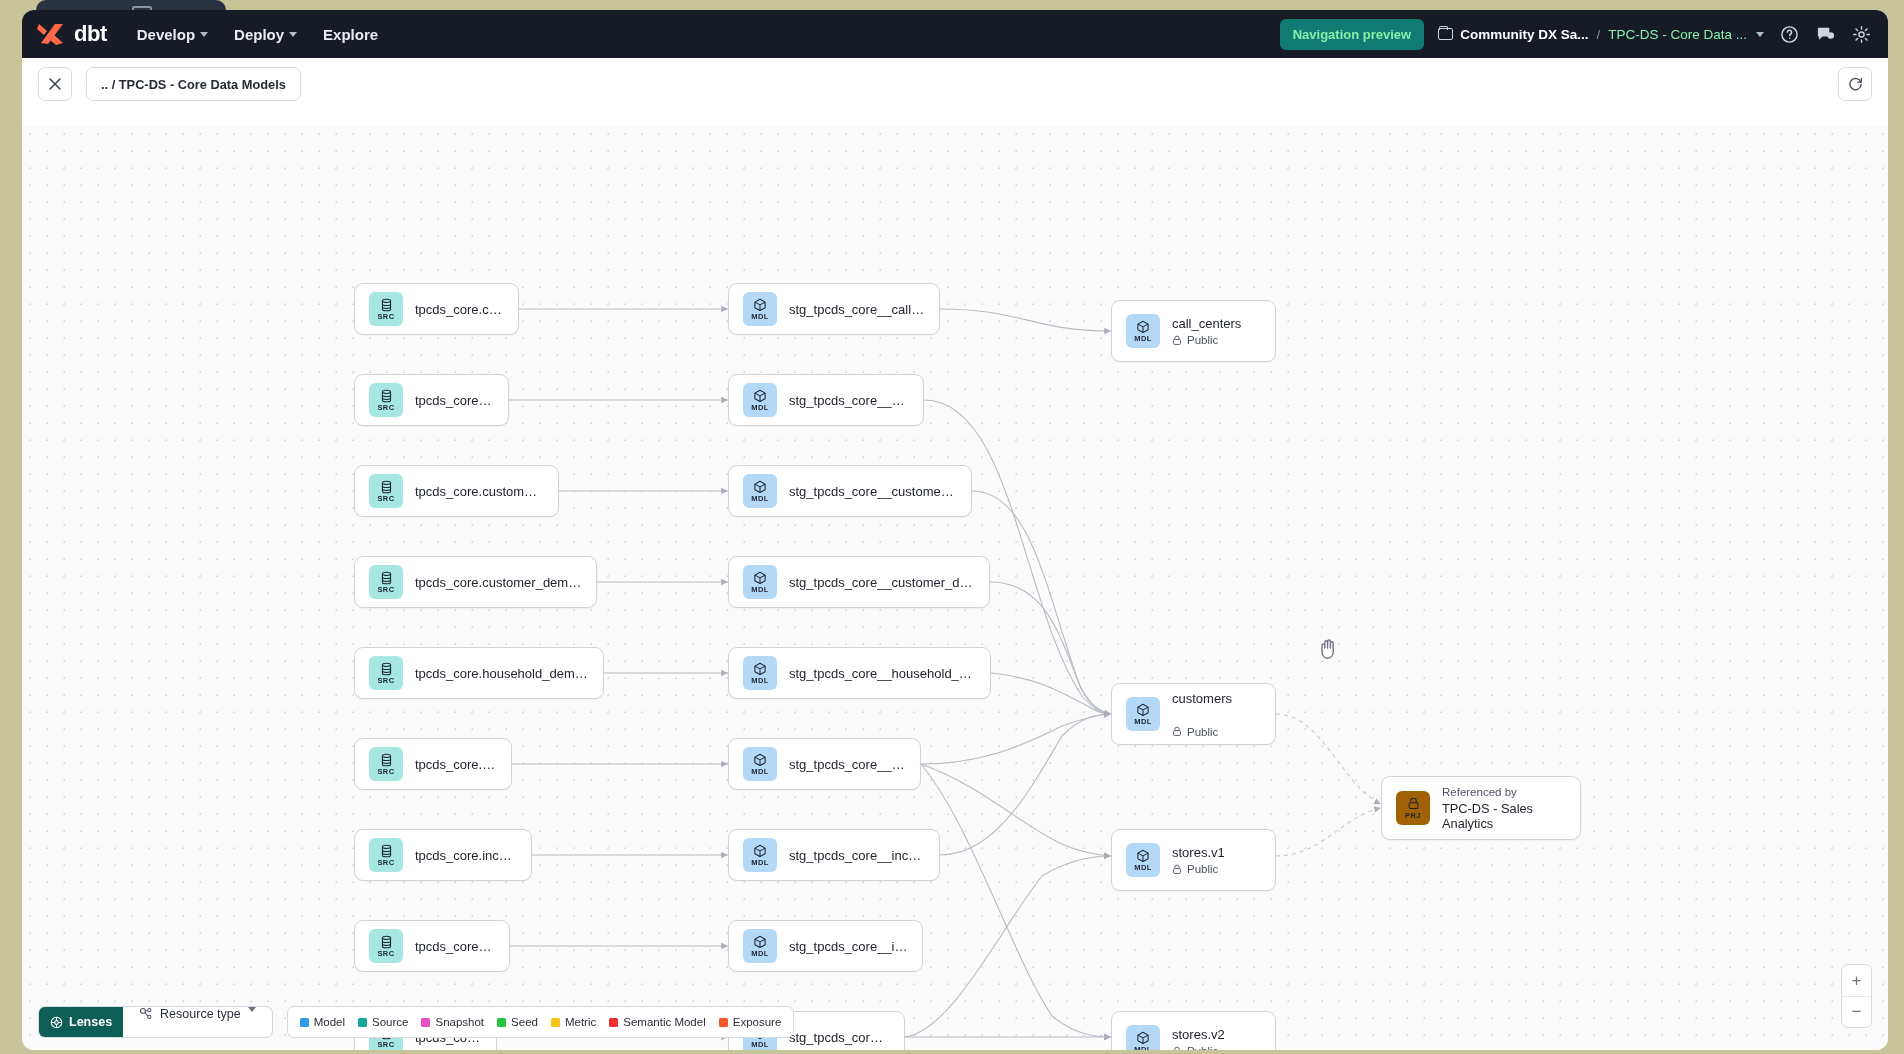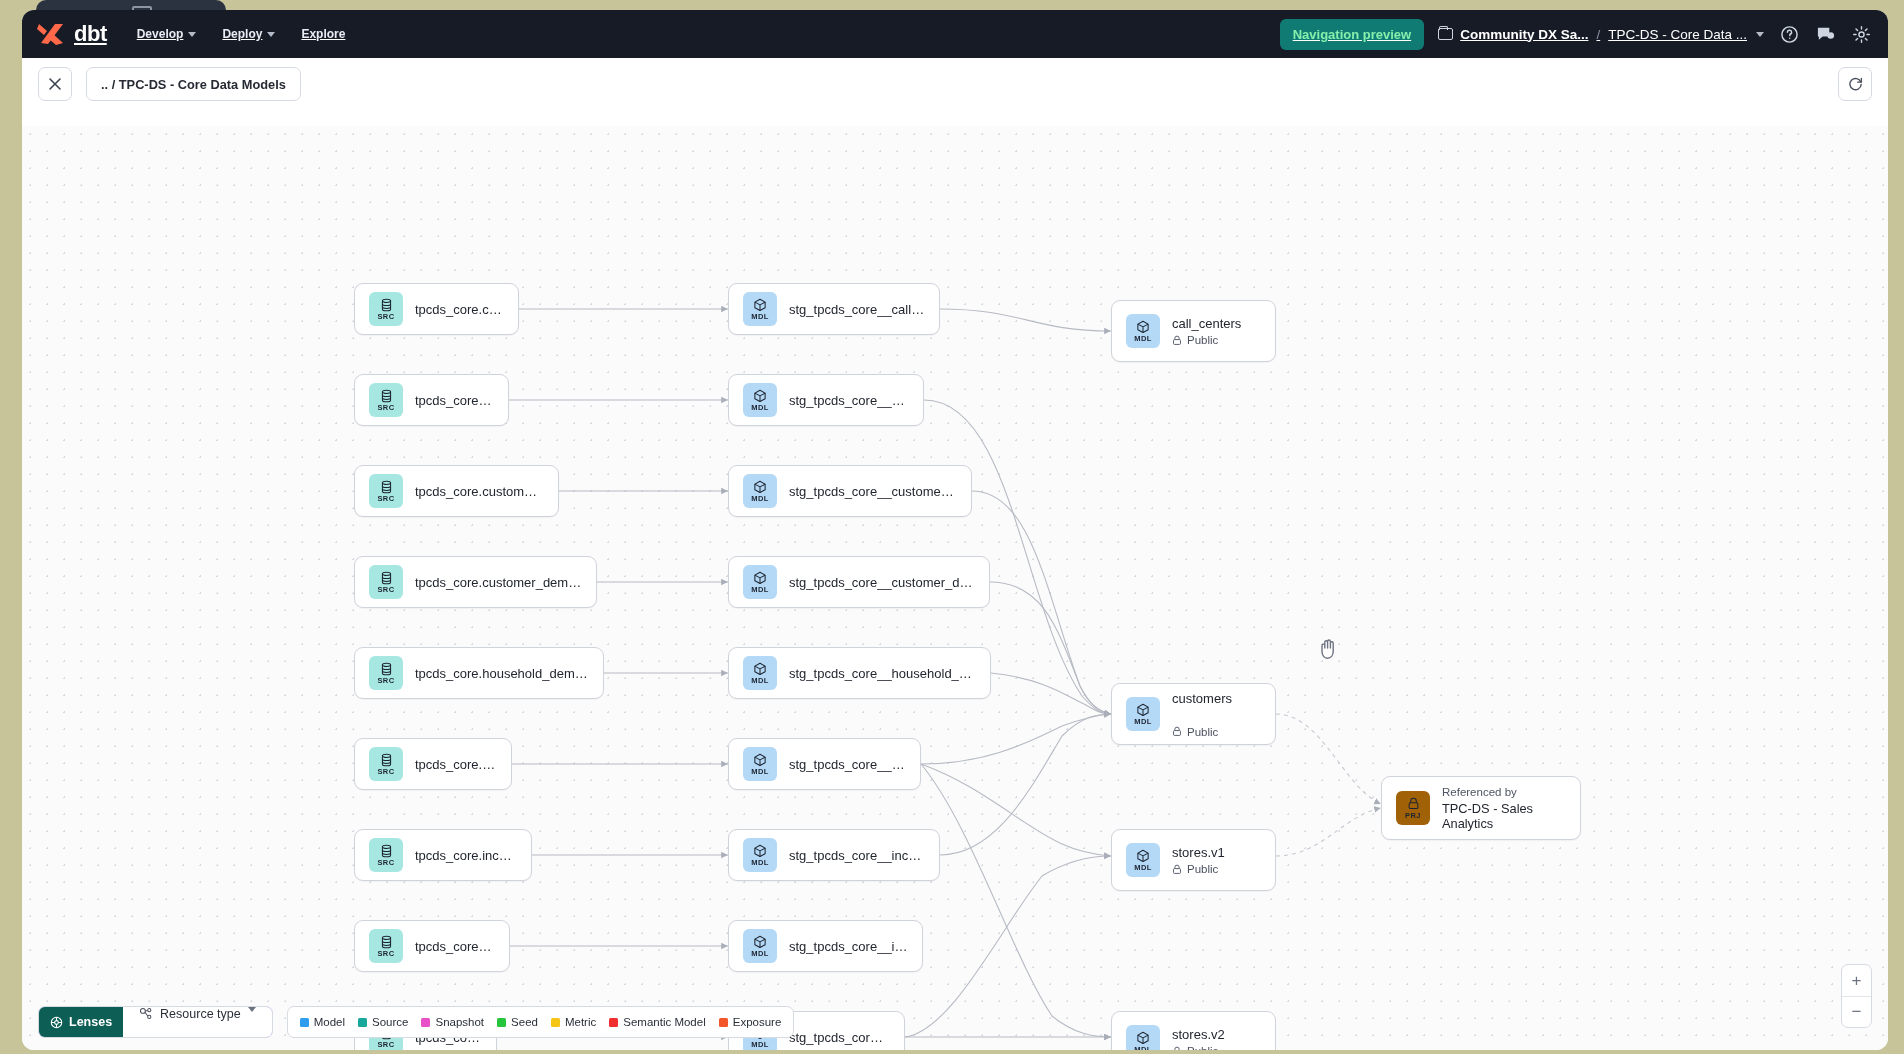--- a/index.html
+++ b/index.html
@@ -33,45 +33,44 @@
     overflow: hidden;
   }
   
   .topnav {
     position: relative;
     height: 48px; width: 100%;
     background: #161b26;
     display: flex; align-items: center;
     padding: 0 16px 0 14px;
     color: #ffffff;
-    text-decoration: underline;
   }
   .brand { display: flex; align-items: center; gap: 8px; margin-right: 30px; }
   .brand-mark { width: 30px; height: 26px; position: relative; }
   .brand-text { font-size: 22px; font-weight: 700; letter-spacing: -0.5px; color: #fff; }
   .nav-links { display: flex; align-items: center; gap: 26px; }
   .nav-link {
-    font-size: 12px; font-weight: 600; color: #e9ecf2;
+    font-size: 15px; font-weight: 600; color: #e9ecf2;
     display: flex; align-items: center; gap: 5px; cursor: pointer;
   }
   .caret { width: 0; height: 0; border-left: 4px solid transparent;
            border-right: 4px solid transparent; border-top: 5px solid #b4bbc9; }
   .topnav-right { margin-left: auto; display: flex; align-items: center; gap: 14px; }
   .nav-preview-btn {
     background: #0f7b73; color: #86efac;
     font-size: 13px; font-weight: 600;
     padding: 8px 13px; border-radius: 6px; border: none; cursor: pointer;
   }
   .crumbs { display: flex; align-items: center; gap: 8px; font-size: 13.5px; }
   .crumb-folder { display: flex; align-items: center; gap: 7px; font-weight: 700; color: #fff; }
   .folder-ic { width: 15px; height: 12px; border: 1.6px solid #cfd5e0; border-radius: 2px; position: relative; }
   .folder-ic:before { content:""; position:absolute; left:0; top:-3.5px; width:7px; height:3px;
                       border:1.6px solid #cfd5e0; border-bottom:none; border-radius:2px 2px 0 0; }
   .crumb-sep { color: #8b93a3; }
-  .crumb-proj { color: #ffffff; font-weight: 400; }
+  .crumb-proj { color: #86efac; font-weight: 400; }
   .crumb-caret { width: 0; height: 0; border-left: 4px solid transparent;
                  border-right: 4px solid transparent; border-top: 5px solid #b4bbc9; margin-left: 2px; }
   .icon-btn-top { width: 22px; height: 22px; cursor: pointer; display:flex; align-items:center; justify-content:center; }
   
   .toolbar {
     position: relative; height: 52px; width: 100%;
     background: #ffffff;
     display: flex; align-items: center; padding: 0 16px;
     z-index: 5;
   }

